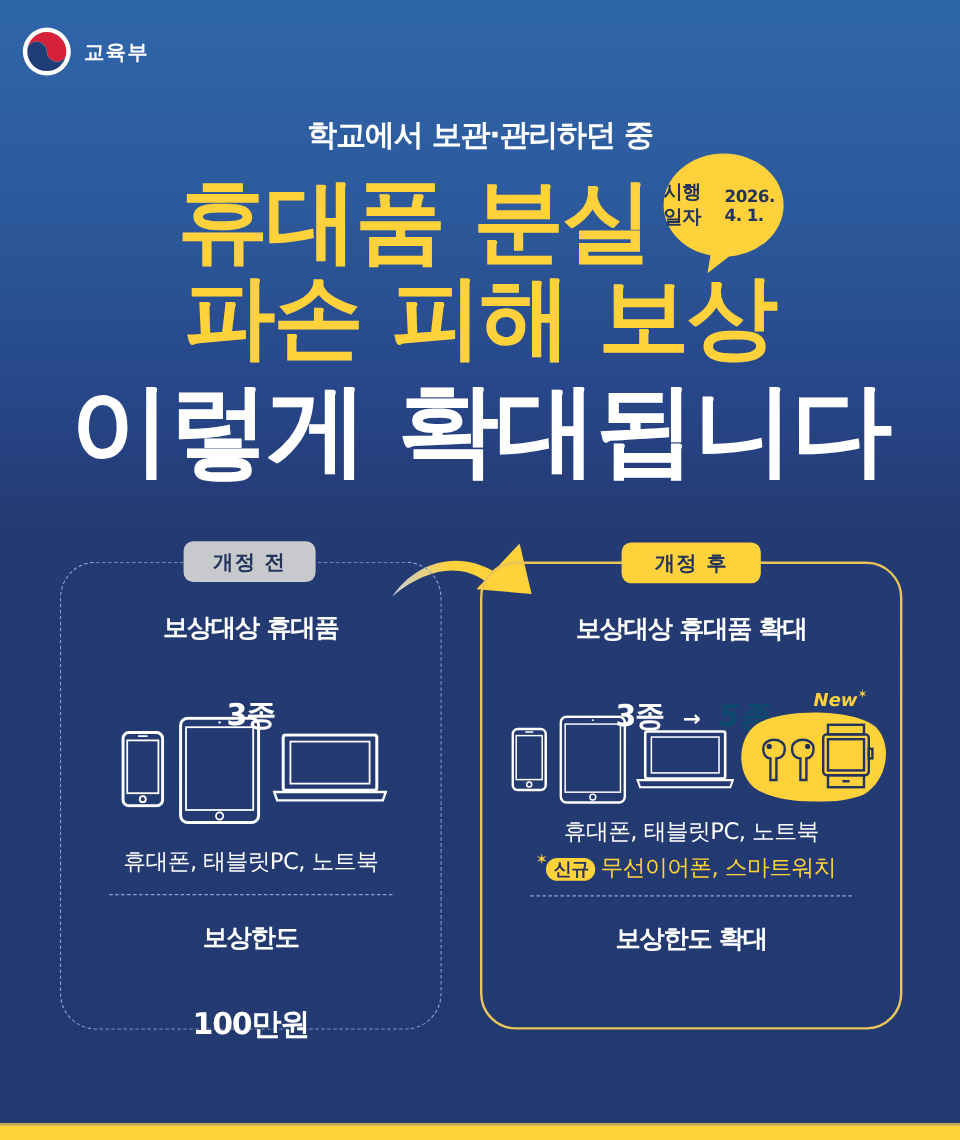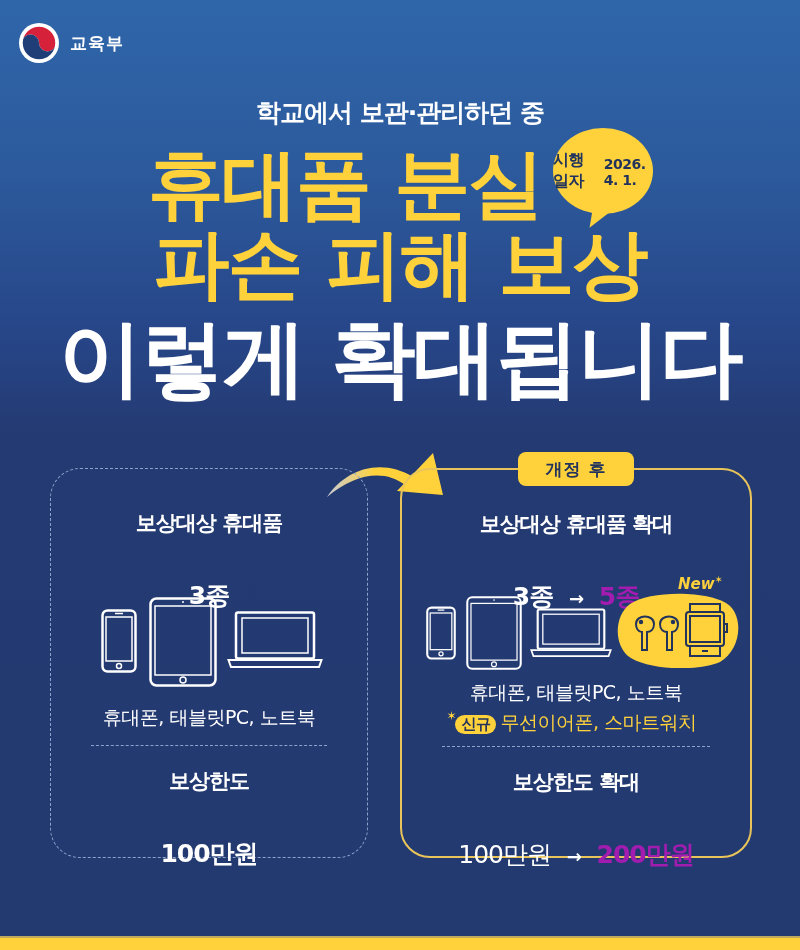--- a/index.html
+++ b/index.html
@@ -53,21 +53,21 @@
     position: absolute; top: -18px; height: 34px; padding: 0 18px;
     border-radius: 8px; font-size: 17px; font-weight: bold; letter-spacing: 1px;
     display: flex; align-items: center; justify-content: center;
     color: #22335c;
   }
   .badge-before { left: 102px; width: 110px; background: #c8c9cc; }
   .badge-after { left: 116px; width: 116px; background: #ffd23c; }
 
   .sec-title { position: absolute; width: 100%; text-align: center; font-size: 21px; font-weight: bold; letter-spacing: -1px; color: #fff; }
   .sec-value { position: absolute; width: 100%; text-align: center; font-size: 25px; font-weight: bold; letter-spacing: -1px; color: #fff; margin-top: 40px; }
-  .yellow { color: #a21caf; }
+  .yellow { color: #0c4a6e; font-style: italic; }
   .divider { position: absolute; left: 40px; right: 40px; border-top: 1.5px dashed #8ea3cc; }
   .dev-text { position: absolute; width: 100%; text-align: center; font-size: 19px; letter-spacing: -0.5px; color: #fff; }
   .new-text { position: absolute; width: 100%; text-align: center; font-size: 19px; letter-spacing: -0.5px; color: #ffd23c; }
   .new-pill { display: inline-block; background: #ffd23c; color: #22335c; border-radius: 12px; padding: 0 6px; font-size: 15px; font-weight: bold; margin-right: 4px; position: relative; }
   .new-star { position: absolute; left: -9px; top: -6px; color: #ffd23c; font-size: 12px; }
 
   .devices { position: absolute; }
   .devices svg { position: absolute; }
 
   .arrow-curve { position: absolute; left: 325px; top: 445px; width: 120px; height: 60px; }
@@ -103,20 +103,21 @@
       <stop offset="0" stop-color="#c9cdd6"></stop>
       <stop offset="0.55" stop-color="#ffd23c"></stop>
       <stop offset="1" stop-color="#ffd23c"></stop>
     </linearGradient>
   </defs>
   <path d="M2 52 C20 25 55 12 88 32 L80 40 C60 24 30 28 2 52Z" fill="url(#ag)"></path>
   <polygon points="108,8 118,50 72,46" fill="#ffd23c"></polygon>
 </svg>
 
 <div class="box-before">
+  <div class="badge badge-before">개정 전</div>
   <div class="sec-title" style="top:40px">보상대상 휴대품</div>
   <div class="sec-value" style="top:70px">3종</div>
 
   <div class="devices" style="left:50px; top:128px; width:220px; height:80px;">
     <svg style="left:0; top:12px;" width="36" height="64" viewBox="0 0 36 64">
       <rect x="1.5" y="1.5" width="33" height="61" rx="5" fill="none" stroke="#fff" stroke-width="2.5"></rect>
       <rect x="5" y="8" width="26" height="44" fill="none" stroke="#fff" stroke-width="1.5"></rect>
       <line x1="14" y1="4.5" x2="22" y2="4.5" stroke="#fff" stroke-width="1.5"></line>
       <circle cx="18" cy="57" r="2.5" fill="none" stroke="#fff" stroke-width="1.5"></circle>
     </svg>
@@ -189,20 +190,15 @@
       </g>
     </svg>
   </div>
 
   <div class="dev-text" style="top:210px">휴대폰, 태블릿PC, 노트북</div>
   <div class="new-text" style="top:240px">
     <span class="new-pill"><span class="new-star">✶</span><span>신규</span></span><span>무선이어폰, 스마트워치</span>
   </div>
   <div class="divider" style="top:276px"></div>
   <div class="sec-title" style="top:298px">보상한도 확대</div>
-  <div class="sec-value" style="top:328px">
-    <span style="font-weight:normal">100만원</span>
-    <span style="font-size:18px; margin:0 8px;">→</span>
-    <span class="yellow">200만원</span>
-  </div>
 </div>
 
 <div class="bottom-strip"></div>
 
 </body></html>

